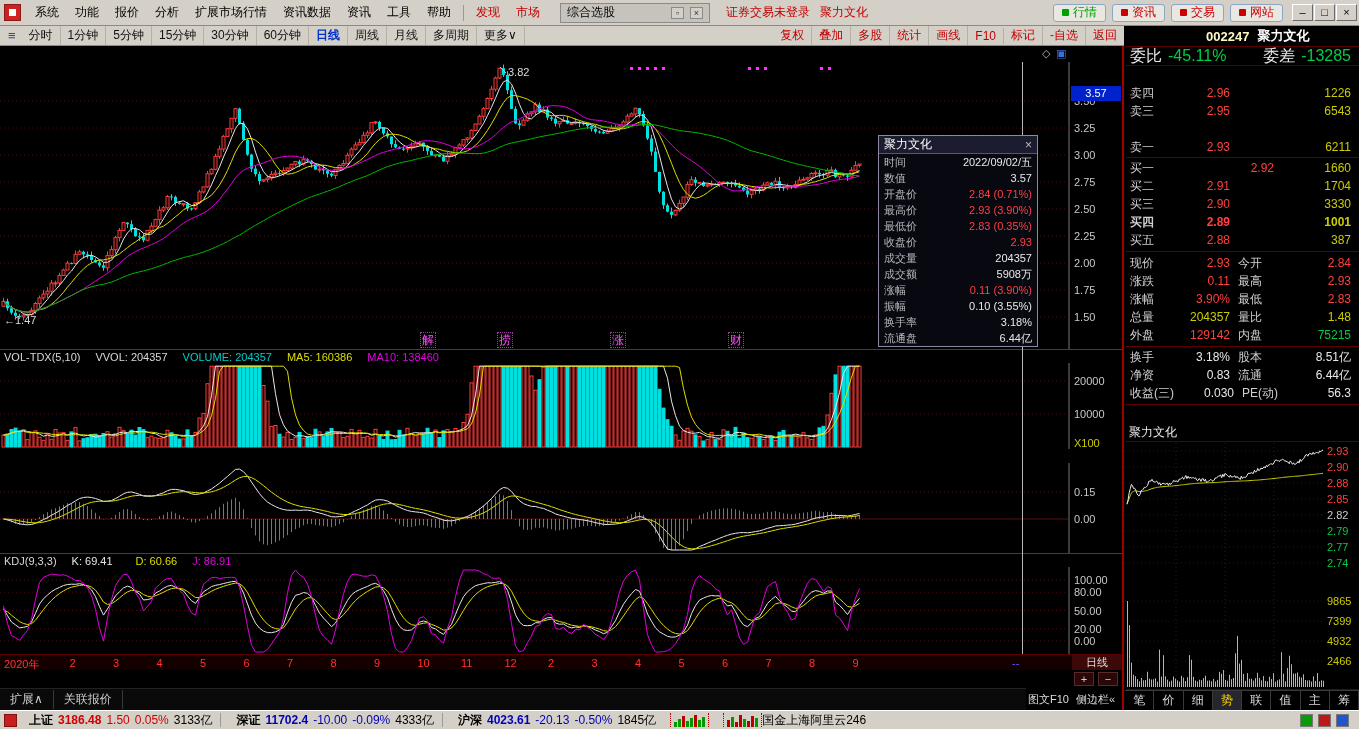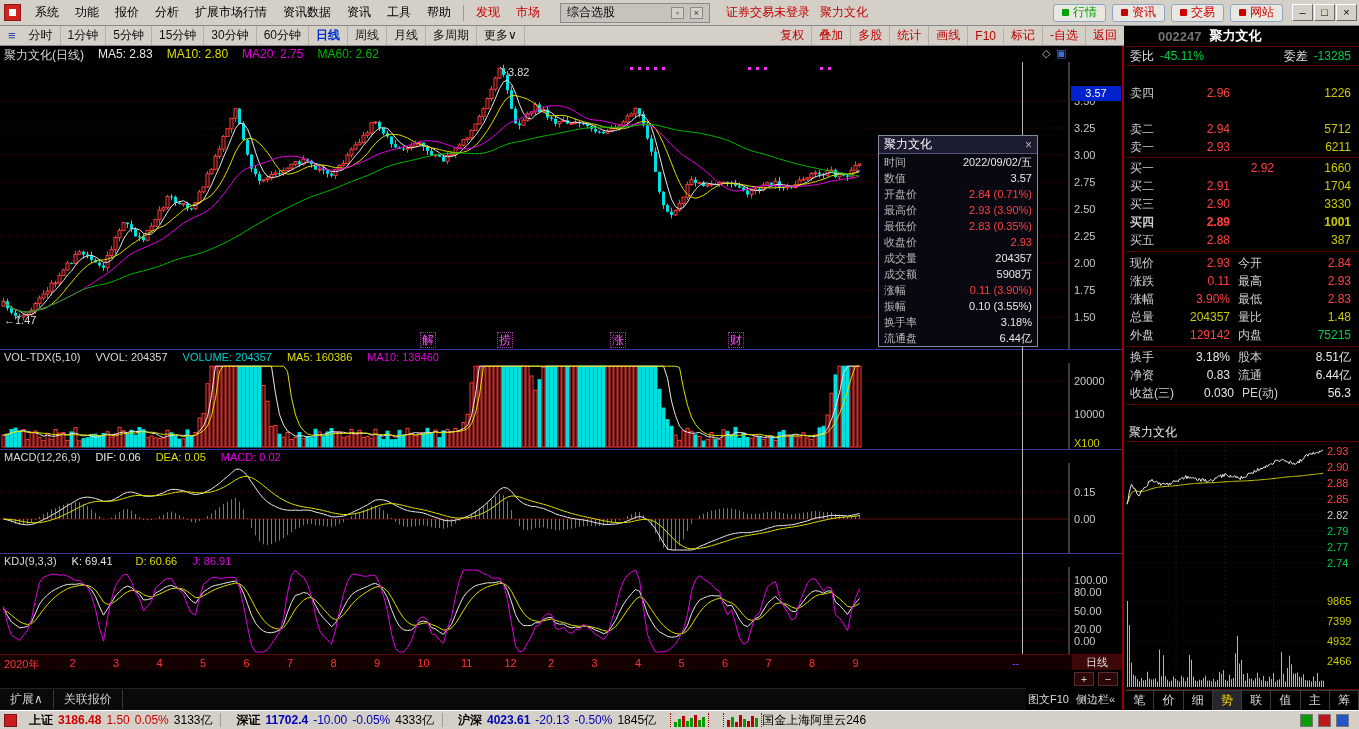--- a/index.html
+++ b/index.html
@@ -32,21 +32,21 @@
   
   .toolbar{position:absolute;left:0;top:26px;width:1125px;height:20px;background:#d4d0c8;
            border-bottom:1px solid #8a8a8a;display:flex;align-items:center;font-size:12px;padding-left:2px;}
   .tb-icon{color:#2a4aa0;padding:0 6px;font-size:13px;}
   .p-item{padding:1px 7px;color:#111;border-right:1px solid #b3b0a8;white-space:nowrap;}
   .p-item.active{color:#0030d0;font-weight:bold;}
   .act-item{padding:1px 7px;color:#c00000;border-right:1px solid #b3b0a8;white-space:nowrap;}
   
   .stock-title{position:absolute;left:1124px;top:26px;width:235px;height:20px;background:#000;
                display:flex;align-items:center;gap:8px;padding-left:34px;font-size:13px;font-weight:bold;}
-  .stock-title .code{color:#737373;}
+  .stock-title .code{color:#fef9c3;margin-left:48px;}
   .stock-title .sname{color:#ffffff;}
   
   .pane-hdr{position:absolute;left:0;width:1124px;height:14px;background:#000;display:flex;gap:15px;
             padding:1px 0 0 4px;font-size:11px;white-space:nowrap;}
   #chart-hdr{height:16px;font-size:12px;gap:14px;}
   .sep-top{border-top:1px solid #3434a0;}
   .hdr-icon{position:absolute;font-size:11px;color:#bbb;top:47px;}
   .pane{position:absolute;left:0;width:1124px;background:#000;}
   .admark{position:absolute;color:#ff4bff;font-size:12px;border:1px dotted #a03aa0;padding:0 1px;
           background:rgba(0,0,0,.55);line-height:14px;z-index:4;}
@@ -76,21 +76,21 @@
   .popup-title{height:18px;display:flex;justify-content:space-between;align-items:center;padding:0 5px;
                background:#1c1c30;color:#fff;font-size:12px;border-bottom:1px solid #55557a;}
   .popup-close{color:#bbb;font-size:12px;}
   .prow{display:flex;justify-content:space-between;align-items:center;height:16px;padding:0 5px;font-size:11px;}
   .prow .pl{color:#b8b8b8;}
   .c-r{color:#ff4040;} .c-g{color:#00cc44;} .c-y{color:#cccc00;} .c-w{color:#e8e8e8;}
   
   .rp-vline{position:absolute;left:1122px;top:46px;width:2px;height:664px;background:#a00000;}
   .rp-sep{position:absolute;left:1126px;width:233px;height:1px;background:#5c0000;}
   .qwb{position:absolute;left:1126px;top:47px;width:231px;height:18px;display:flex;align-items:center;
-       font-size:12px;padding:0 6px 0 4px;}
+       font-size:16px;padding:0 6px 0 4px;}
   .qrow{position:absolute;left:1126px;width:231px;height:18px;display:flex;align-items:center;font-size:12px;}
   .qrow .ql{width:40px;padding-left:4px;color:#cfcfcf;}
   .qrow .qp{width:64px;text-align:right;}
   .qrow .qv{flex:1;text-align:right;padding-right:6px;}
   .qrow .sl{min-width:44px;padding-left:4px;color:#cfcfcf;}
   .qrow .sv{width:60px;text-align:right;}
   .qrow .sl2{min-width:54px;padding-left:8px;color:#cfcfcf;}
   .qrow .sv2{flex:1;text-align:right;padding-right:6px;}
   .mini-title{position:absolute;left:1129px;top:424px;font-size:12px;color:#eee;}
   #mini-pane{position:absolute;left:1125px;top:443px;width:234px;height:247px;}
@@ -187,27 +187,20 @@
         <span class="act-item">-自选</span>
         <span class="act-item">返回</span>
       </div>
   </div>
 
   <div class="stock-title">
     <span class="code">002247</span>
     <span class="sname">聚力文化</span>
   </div>
 
-  <div id="chart-hdr" class="pane-hdr" style="top:46px">
-      <span class="hseg" style="color: rgb(216, 216, 216);">聚力文化(日线)</span>
-      <span class="hseg" style="color: rgb(232, 232, 232);">MA5: 2.83</span>
-      <span class="hseg" style="color: rgb(222, 222, 0);">MA10: 2.80</span>
-      <span class="hseg" style="color: rgb(224, 0, 224);">MA20: 2.75</span>
-      <span class="hseg" style="color: rgb(0, 184, 0);">MA60: 2.62</span>
-    </div>
   <span class="hdr-icon" style="left:1042px">◇</span>
   <span class="hdr-icon" style="left:1056px;color:#3d6dd8">▣</span>
 
   <div id="main-pane" class="pane" style="top:62px;height:287px"><svg width="1124" height="287">
         <line x1="0" x2="1068" y1="39.0" y2="39.0" stroke="#4d0f0f" stroke-dasharray="1,3"></line>
         <text x="1074" y="43.0" fill="#c8c8c8" font-size="11">3.50</text>
         <line x1="0" x2="1068" y1="66.0" y2="66.0" stroke="#4d0f0f" stroke-dasharray="1,3"></line>
         <text x="1074" y="70.0" fill="#c8c8c8" font-size="11">3.25</text>
         <line x1="0" x2="1068" y1="93.0" y2="93.0" stroke="#4d0f0f" stroke-dasharray="1,3"></line>
         <text x="1074" y="97.0" fill="#c8c8c8" font-size="11">3.00</text>
@@ -897,26 +890,20 @@
         <rect x="842" y="3.2" width="3" height="80.8" fill="#00e0e0" stroke="#00e0e0" stroke-width="1"></rect>
         <rect x="846" y="3.2" width="3" height="80.8" fill="#00e0e0" stroke="#00e0e0" stroke-width="1"></rect>
         <rect x="850" y="3.2" width="3" height="80.8" fill="#000" stroke="#ff3b3b" stroke-width="1"></rect>
         <rect x="854" y="3.2" width="3" height="80.8" fill="#000" stroke="#ff3b3b" stroke-width="1"></rect>
         <rect x="858" y="3.2" width="3" height="80.8" fill="#000" stroke="#ff3b3b" stroke-width="1"></rect>
         <polyline points="3.5,72.1 7.5,71.5 11.5,69.9 15.5,68.7 19.5,68.5 23.5,67.4 27.5,68.5 31.5,69.2 35.5,69.8 39.5,71.1 43.5,73.2 47.5,72.0 51.5,73.3 55.5,73.0 59.5,72.2 63.5,70.6 67.5,72.0 71.5,70.5 75.5,70.1 79.5,71.7 83.5,72.9 87.5,72.4 91.5,72.9 95.5,74.2 99.5,73.4 103.5,72.4 107.5,71.2 111.5,71.7 115.5,71.6 119.5,69.7 123.5,69.1 127.5,69.6 131.5,68.2 135.5,68.5 139.5,68.5 143.5,68.3 147.5,69.0 151.5,70.2 155.5,70.7 159.5,72.9 163.5,74.6 167.5,73.1 171.5,72.4 175.5,72.1 179.5,72.2 183.5,72.4 187.5,72.3 191.5,73.0 195.5,72.3 199.5,68.0 203.5,63.0 207.5,53.7 211.5,32.5 215.5,3.2 219.5,3.2 223.5,3.2 227.5,3.2 231.5,3.2 235.5,3.2 239.5,3.2 243.5,3.2 247.5,3.2 251.5,3.2 255.5,3.2 259.5,3.2 263.5,3.2 267.5,3.2 271.5,3.2 275.5,30.7 279.5,51.6 283.5,61.9 287.5,68.1 291.5,70.7 295.5,73.1 299.5,72.7 303.5,73.0 307.5,73.9 311.5,73.5 315.5,71.9 319.5,71.8 323.5,71.4 327.5,70.4 331.5,68.6 335.5,69.1 339.5,69.1 343.5,69.3 347.5,70.2 351.5,70.4 355.5,70.8 359.5,70.4 363.5,70.4 367.5,70.4 371.5,72.2 375.5,71.3 379.5,72.5 383.5,72.9 387.5,71.9 391.5,72.2 395.5,74.2 399.5,73.0 403.5,72.1 407.5,71.6 411.5,70.3 415.5,69.6 419.5,70.1 423.5,69.8 427.5,69.8 431.5,69.6 435.5,68.5 439.5,69.4 443.5,68.9 447.5,69.1 451.5,68.9 455.5,68.6 459.5,67.3 463.5,65.6 467.5,62.6 471.5,52.8 475.5,31.7 479.5,3.2 483.5,3.2 487.5,3.2 491.5,3.2 495.5,3.2 499.5,3.2 503.5,3.2 507.5,3.2 511.5,3.2 515.5,3.2 519.5,3.2 523.5,3.2 527.5,3.2 531.5,3.2 535.5,3.2 539.5,3.2 543.5,4.0 547.5,3.2 551.5,3.2 555.5,3.2 559.5,3.2 563.5,3.2 567.5,3.2 571.5,3.2 575.5,3.2 579.5,3.2 583.5,3.2 587.5,3.2 591.5,3.2 595.5,3.2 599.5,3.2 603.5,3.2 607.5,3.2 611.5,3.2 615.5,3.2 619.5,3.2 623.5,3.2 627.5,3.2 631.5,3.2 635.5,3.2 639.5,3.2 643.5,3.2 647.5,3.2 651.5,3.2 655.5,3.2 659.5,3.2 663.5,3.2 667.5,15.2 671.5,38.1 675.5,52.7 679.5,62.9 683.5,67.5 687.5,69.2 691.5,70.2 695.5,70.1 699.5,69.4 703.5,71.4 707.5,73.6 711.5,73.9 715.5,74.8 719.5,75.4 723.5,73.1 727.5,71.5 731.5,72.0 735.5,69.6 739.5,69.4 743.5,70.0 747.5,71.3 751.5,71.9 755.5,73.4 759.5,73.1 763.5,74.4 767.5,74.2 771.5,73.8 775.5,74.9 779.5,74.0 783.5,72.2 787.5,72.1 791.5,72.0 795.5,71.1 799.5,72.0 803.5,72.4 807.5,72.9 811.5,73.6 815.5,73.4 819.5,71.6 823.5,70.4 827.5,65.8 831.5,56.5 835.5,44.5 839.5,29.7 843.5,10.3 847.5,3.2 851.5,3.2 855.5,3.2 859.5,3.2 " fill="none" stroke="#e8e8e8" stroke-width="1"></polyline>
         <polyline points="3.5,72.1 7.5,71.5 11.5,69.9 15.5,68.7 19.5,68.5 23.5,68.2 27.5,69.4 31.5,69.5 35.5,69.3 39.5,69.8 43.5,70.3 47.5,70.3 51.5,71.3 55.5,71.4 59.5,71.6 63.5,71.9 67.5,72.0 71.5,71.9 75.5,71.6 79.5,71.9 83.5,71.8 87.5,72.2 91.5,71.7 95.5,72.2 99.5,72.5 103.5,72.6 107.5,71.8 111.5,72.3 115.5,72.9 119.5,71.5 123.5,70.7 127.5,70.4 131.5,69.9 135.5,70.0 139.5,69.1 143.5,68.7 147.5,69.3 151.5,69.2 155.5,69.6 159.5,70.7 163.5,71.4 167.5,71.1 171.5,71.3 175.5,71.4 179.5,72.6 183.5,73.5 187.5,72.7 191.5,72.7 195.5,72.2 199.5,70.1 203.5,67.7 207.5,63.0 211.5,52.7 215.5,35.4 219.5,8.3 223.5,3.2 227.5,3.2 231.5,3.2 235.5,3.2 239.5,3.2 243.5,3.2 247.5,3.2 251.5,3.2 255.5,3.2 259.5,3.2 263.5,3.2 267.5,3.2 271.5,3.2 275.5,3.2 279.5,3.2 283.5,3.2 287.5,8.3 291.5,34.8 295.5,51.9 299.5,62.1 303.5,67.5 307.5,71.0 311.5,72.1 315.5,72.5 319.5,72.3 323.5,72.2 327.5,72.2 331.5,71.1 335.5,70.5 339.5,70.5 343.5,70.4 347.5,70.3 351.5,69.5 355.5,69.9 359.5,69.8 363.5,69.9 367.5,70.3 371.5,71.3 375.5,71.0 379.5,71.5 383.5,71.7 387.5,71.1 391.5,72.2 395.5,72.8 399.5,72.8 403.5,72.5 407.5,71.7 411.5,71.3 415.5,71.9 419.5,71.6 423.5,71.0 427.5,70.7 431.5,70.0 435.5,69.0 439.5,69.8 443.5,69.3 447.5,69.5 451.5,69.2 455.5,68.5 459.5,68.3 463.5,67.2 467.5,65.8 471.5,60.9 475.5,50.1 479.5,31.9 483.5,3.2 487.5,3.2 491.5,3.2 495.5,3.2 499.5,3.2 503.5,3.2 507.5,3.2 511.5,3.2 515.5,3.2 519.5,3.2 523.5,3.2 527.5,3.2 531.5,3.2 535.5,3.2 539.5,3.2 543.5,3.2 547.5,3.2 551.5,3.2 555.5,3.2 559.5,3.2 563.5,3.2 567.5,3.2 571.5,3.2 575.5,3.2 579.5,3.2 583.5,3.2 587.5,3.2 591.5,3.2 595.5,3.2 599.5,3.2 603.5,3.2 607.5,3.2 611.5,3.2 615.5,3.2 619.5,3.2 623.5,3.2 627.5,3.2 631.5,3.2 635.5,3.2 639.5,3.2 643.5,3.2 647.5,3.2 651.5,3.2 655.5,3.2 659.5,3.2 663.5,3.2 667.5,3.2 671.5,3.2 675.5,3.2 679.5,4.5 683.5,25.5 687.5,42.2 691.5,54.1 695.5,61.4 699.5,66.1 703.5,69.4 707.5,71.4 711.5,72.0 715.5,72.5 719.5,72.4 723.5,72.3 727.5,72.6 731.5,72.9 735.5,72.2 739.5,72.4 743.5,71.6 747.5,71.4 751.5,71.9 755.5,71.5 759.5,71.2 763.5,72.2 767.5,72.7 771.5,72.8 775.5,74.1 779.5,73.5 783.5,73.3 787.5,73.1 791.5,72.9 795.5,73.0 799.5,73.0 803.5,72.3 807.5,72.5 811.5,72.8 815.5,72.3 819.5,71.8 823.5,71.4 827.5,69.3 831.5,65.1 835.5,59.0 839.5,50.7 843.5,40.3 847.5,27.9 851.5,14.2 855.5,3.2 859.5,3.2 " fill="none" stroke="#dede00" stroke-width="1"></polyline>
         <text x="1074" y="84" fill="#cccc00" font-size="11">X100</text>
         <line x1="1069" x2="1069" y1="0" y2="86" stroke="#777"></line>
       </svg></div>
-  <div id="macd-hdr" class="pane-hdr sep-top" style="top:449px">
-      <span class="hseg" style="color: rgb(216, 216, 216);">MACD(12,26,9)</span>
-      <span class="hseg" style="color: rgb(232, 232, 232);">DIF: 0.06</span>
-      <span class="hseg" style="color: rgb(222, 222, 0);">DEA: 0.05</span>
-      <span class="hseg" style="color: rgb(224, 0, 224);">MACD: 0.02</span>
-    </div>
   <div id="macd-pane" class="pane" style="top:463px;height:90px"><svg width="1124" height="90">
         <line x1="0" x2="1068" y1="56" y2="56" stroke="#5a1010"></line>
         <line x1="0" x2="1068" y1="29.0" y2="29.0" stroke="#4d0f0f" stroke-dasharray="1,3"></line>
         <text x="1074" y="33.0" fill="#c8c8c8" font-size="11">0.15</text>
         <text x="1074" y="60.0" fill="#c8c8c8" font-size="11">0.00</text>
         <line x1="3.5" x2="3.5" y1="56" y2="56.0" stroke="#ff3b3b"></line>
         <line x1="7.5" x2="7.5" y1="56" y2="57.5" stroke="#00bb44"></line>
         <line x1="11.5" x2="11.5" y1="56" y2="59.3" stroke="#00bb44"></line>
         <line x1="15.5" x2="15.5" y1="56" y2="60.9" stroke="#00bb44"></line>
         <line x1="19.5" x2="19.5" y1="56" y2="61.8" stroke="#00bb44"></line>
@@ -1404,21 +1391,21 @@
     <div class="sicon-red"></div>
     <span class="idx-name">上证</span>
     <span class="idx-val up">3186.48</span>
     <span class="idx-chg up">1.50</span>
     <span class="idx-chg up">0.05%</span>
     <span class="idx-amt">3133亿</span>
     <span class="ssep"></span>
     <span class="idx-name">深证</span>
     <span class="idx-val down">11702.4</span>
     <span class="idx-chg down">-10.00</span>
-    <span class="idx-chg down">-0.05%</span>
+    <span class="idx-chg down">-0.09%</span>
     <span class="idx-amt">4333亿</span>
     <span class="ssep"></span>
     <span class="idx-name">沪深</span>
     <span class="idx-val down">4023.61</span>
     <span class="idx-chg down">-20.13</span>
     <span class="idx-chg down">-0.50%</span>
     <span class="idx-amt">1845亿</span>
     <div id="spark-slot" class="hflex">
         <div class="spark">
           <i style="height: 5px; background: rgb(0, 153, 0);"></i>
@@ -1451,24 +1438,24 @@
 
 <span class="admark" style="left: 420px; top: 332px;">解</span>
     <span class="admark" style="left: 497px; top: 332px;">捞</span>
     <span class="admark" style="left: 610px; top: 332px;">涨</span>
     <span class="admark" style="left: 728px; top: 332px;">财</span>
     <div class="qrow" style="top: 84px;">
       <span class="ql">卖四</span>
       <span class="qp c-r">2.96</span>
       <span class="qv c-y">1226</span>
     </div>
-    <div class="qrow" style="top: 120px;">
-      <span class="ql">卖二</span>
-      <span class="qp c-r">2.94</span>
-      <span class="qv c-y">5712</span>
+    <div class="qrow" style="top: 102px;">
+      <span class="ql">卖三</span>
+      <span class="qp c-r">2.95</span>
+      <span class="qv c-y">6543</span>
     </div>
     <div class="qrow" style="top: 138px;">
       <span class="ql">卖一</span>
       <span class="qp c-r">2.93</span>
       <span class="qv c-y">6211</span>
     </div>
     <div class="qrow" style="top: 159px; gap: 44px;">
       <span class="ql">买一</span>
       <span class="qp c-r">2.92</span>
       <span class="qv c-y">1660</span>

